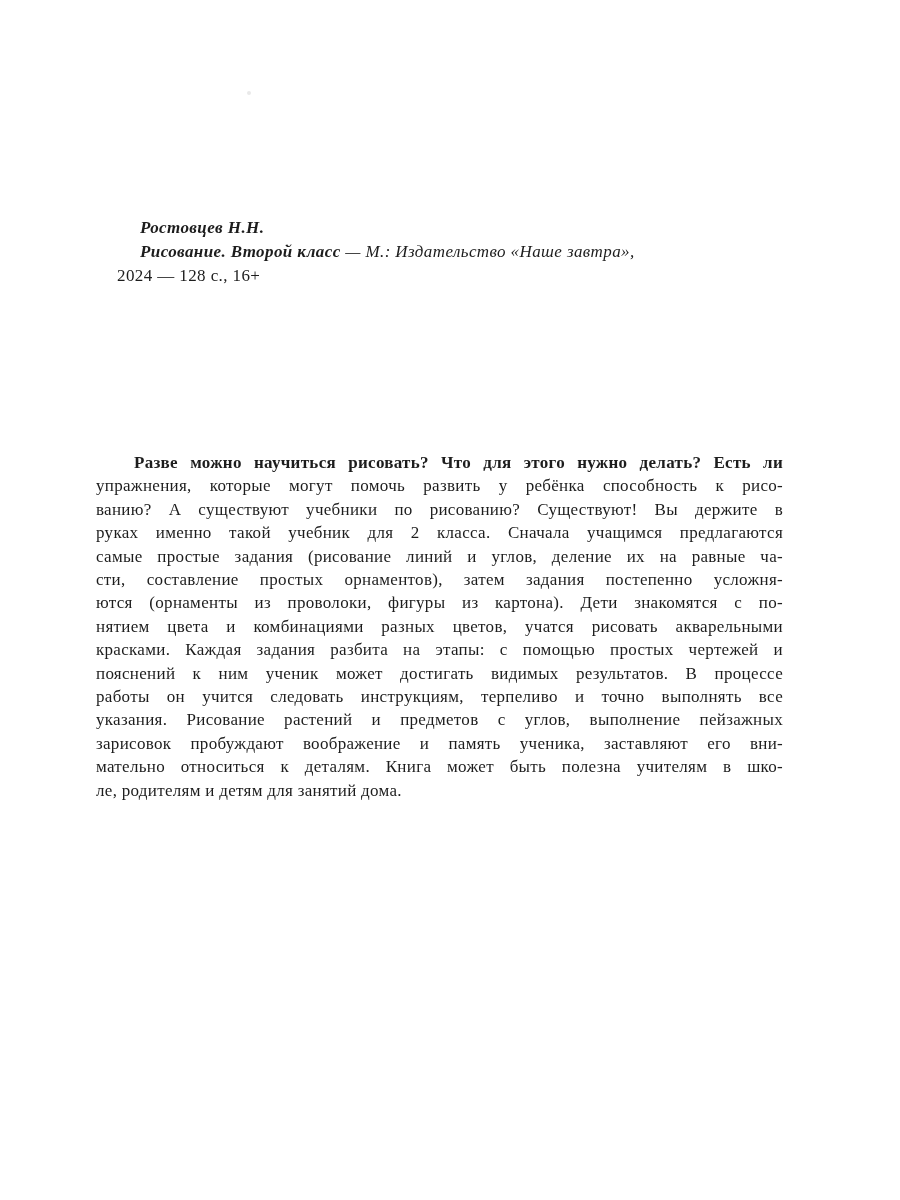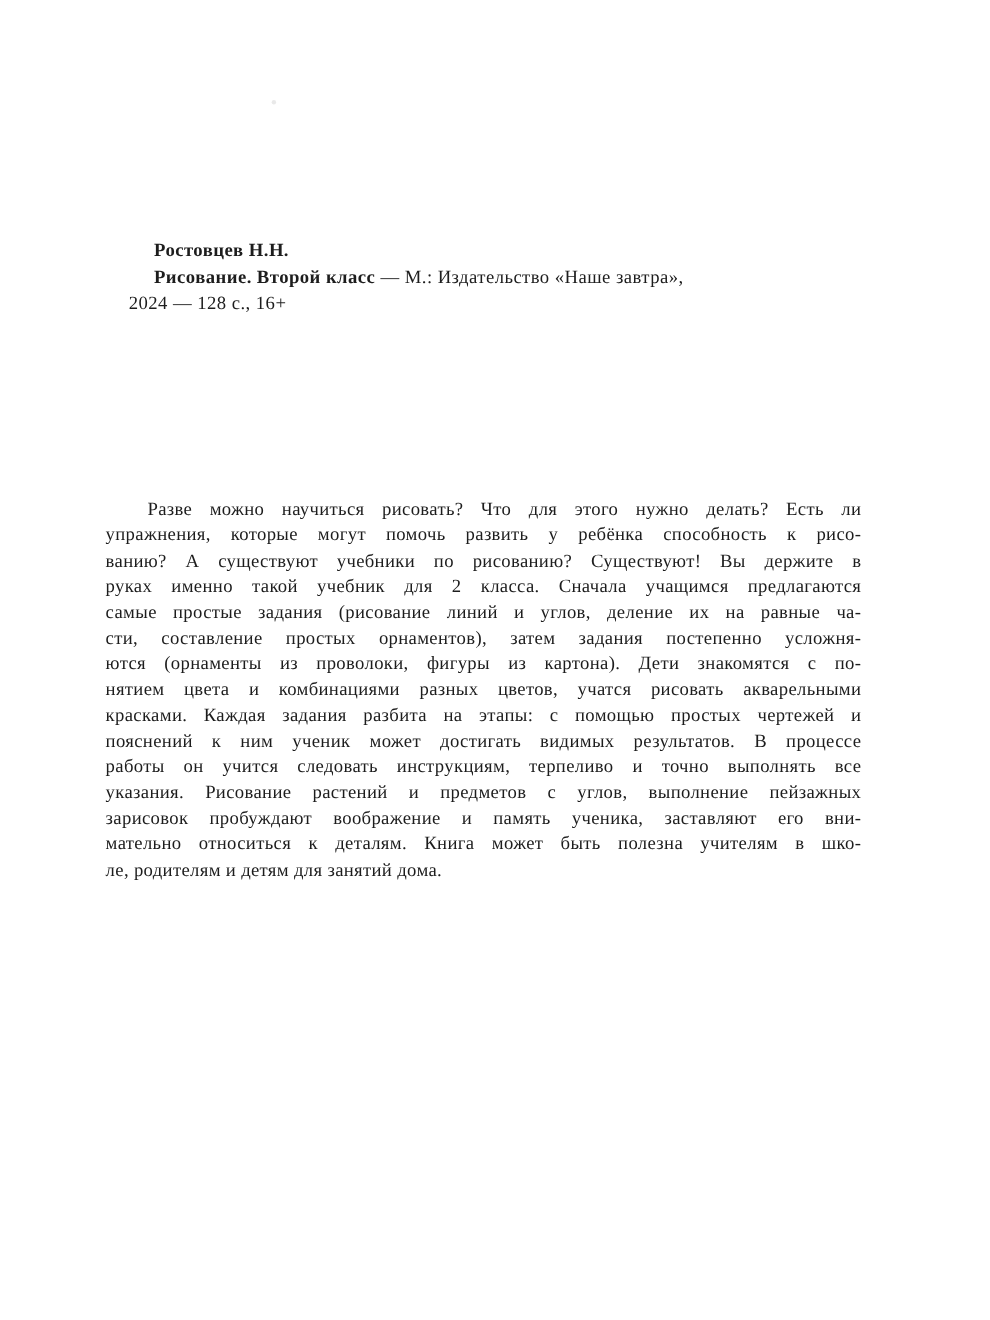--- a/index.html
+++ b/index.html
@@ -29,20 +29,21 @@
     position: absolute;
     left: 117px;
     top: 216px;
     width: 600px;
     font-size: 17px;
     line-height: 24px;
     letter-spacing: 0.4px;
   }
   .imprint .indent {
     padding-left: 23px;
+    font-style: italic;
   }
   .imprint .bold {
     font-weight: bold;
   }
   .isbn-line {
     position: absolute;
     left: 140px;
     top: 308px;
     font-size: 17px;
     line-height: 24px;
@@ -57,20 +58,21 @@
     line-height: 23.4px;
     letter-spacing: 0.3px;
   }
   .annotation .line {
     text-align: justify;
     text-align-last: justify;
     white-space: normal;
   }
   .annotation .line.first {
     text-indent: 38px;
+    font-weight: bold;
   }
   .annotation .line.last {
     text-align-last: left;
   }
 </style>
 </head>
 <body>
 
 <div class="page">
 

